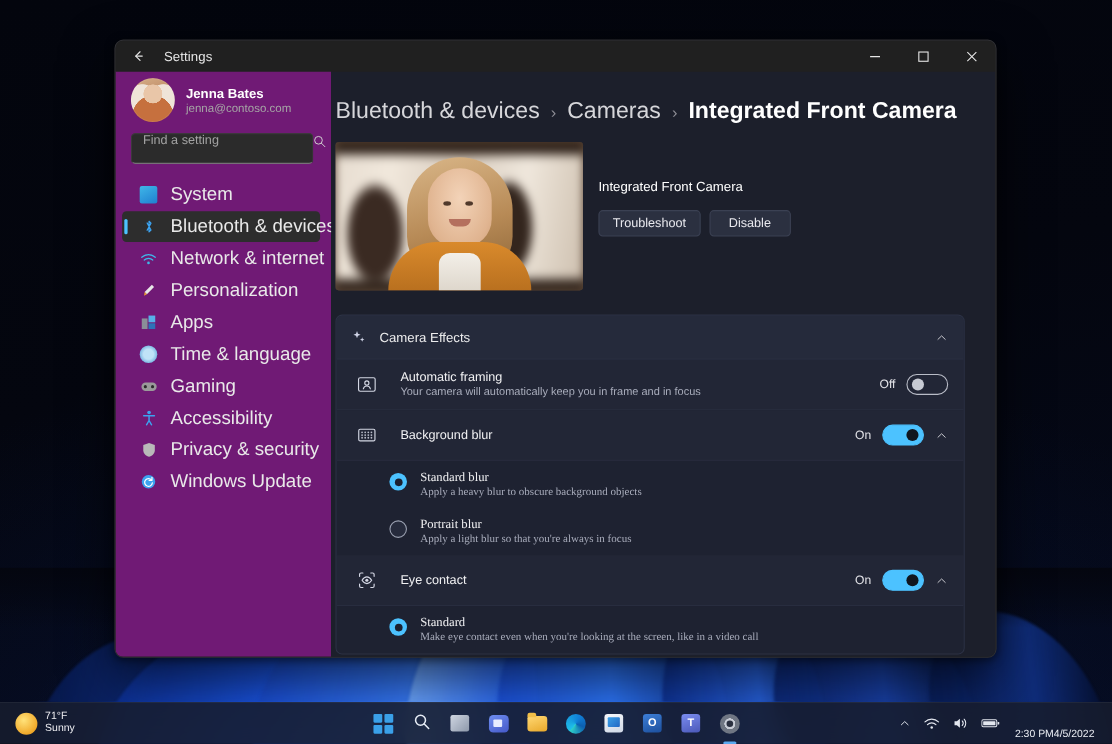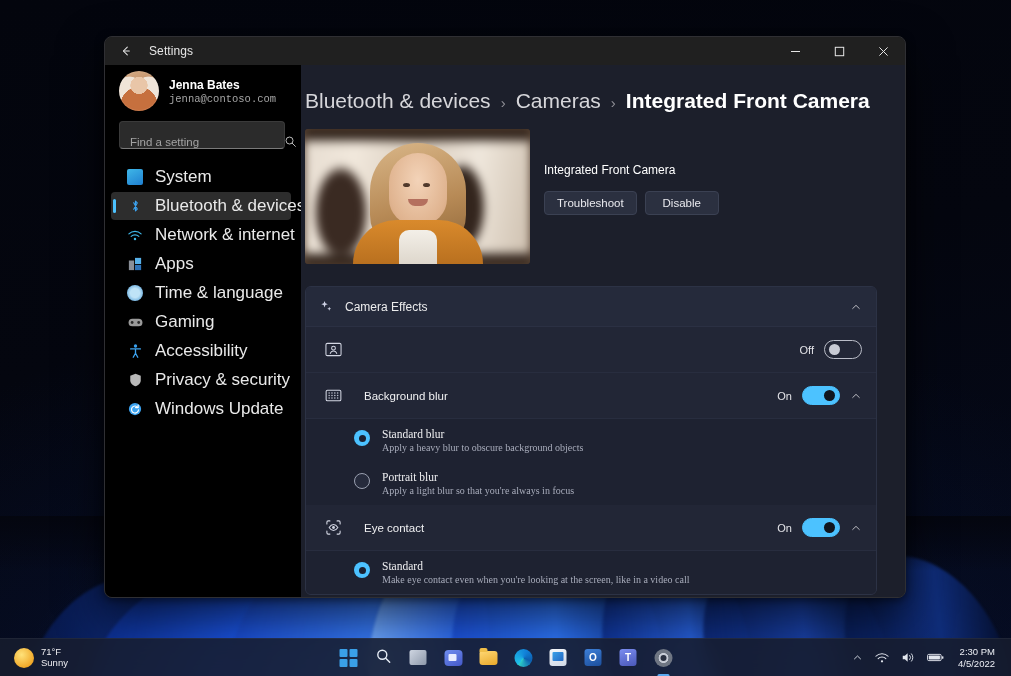--- a/index.html
+++ b/index.html
@@ -90,21 +90,21 @@
     display: flex; align-items: center; justify-content: center;
     color: #e6e6e6;
   }
 
   
   .win-body { flex: 1; display: flex; min-height: 0; }
 
   
   .sidebar {
     width: 196px;
-    background: #000000;
+    background: #701a75;
     padding: 0 6px 0 0;
     display: flex;
     flex-direction: column;
     flex: 0 0 196px;
   }
   .account {
     display: flex; align-items: center;
     gap: 10px;
     padding: 6px 8px 10px 14px;
   }
@@ -114,30 +114,30 @@
     background:
       radial-gradient(circle at 50% 36%, #e9c6a8 0 26%, rgba(233,198,168,0) 27%),
       radial-gradient(circle at 50% 86%, #c6703e 0 46%, rgba(198,112,62,0) 47%),
       radial-gradient(circle at 26% 46%, #efe4d8 0 34%, rgba(239,228,216,0) 36%),
       radial-gradient(circle at 74% 46%, #efe4d8 0 34%, rgba(239,228,216,0) 36%),
       linear-gradient(160deg,#d8b089,#9e5f3a);
     box-shadow: inset 0 0 0 1px rgba(255,255,255,.08);
   }
   .acct-text { display: flex; flex-direction: column; gap: 1px; min-width:0; }
   .acct-name { font-size: 12px; color: #ffffff; font-weight: 600; }
-  .acct-mail { font-size: 10.5px; color: #a5a5a5; font-family: Liberation Mono, monospace; }
+  .acct-mail { font-size: 10.5px; color: #a5a5a5; }
 
   .search-wrap { padding: 0 10px 0 14px; }
   .search-box {
     height: 28px;
     background: #2b2b2b;
     border: 1px solid #3a3a3a;
     border-bottom: 1px solid #7a7a7a;
     border-radius: 4px;
-    display: flex; align-items: flex-end;
+    display: flex; align-items: flex-start;
     padding: 0 8px 0 10px;
   }
   .search-box input {
     flex: 1;
     background: transparent; border: 0; outline: none;
     color: #e4e4e4;
     font-size: 11.5px;
     font-family: "Liberation Sans", sans-serif;
   }
   .search-box input::placeholder { color: #a3a3a3; }
@@ -413,21 +413,21 @@
     padding-right: 8px;
   }
   .tray-btn {
     height: 30px;
     display: flex; align-items: center; justify-content: center;
     padding: 0 6px;
     border-radius: 4px;
     color: #e2e6ee;
   }
   .clock {
-    display: flex; flex-direction: column; align-items: flex-end;
+    display: flex; align-items: flex-end;
     line-height: 1.2;
     padding: 0 8px;
     height: 32px; justify-content: center;
     border-radius: 4px;
   }
   .clock div { font-size: 9.5px; color: #eceff5; }
 </style>
 </head>
 <body>
 
@@ -518,20 +518,29 @@
           <span class="nav-ico ico-net">
             <svg width="14" height="11" viewBox="0 0 16 12">
                 <path d="M1 4.2a10 10 0 0 1 14 0" fill="none" stroke="currentColor" stroke-width="1.3" stroke-linecap="round"></path>
                 <path d="M3.6 7a6.3 6.3 0 0 1 8.8 0" fill="none" stroke="currentColor" stroke-width="1.3" stroke-linecap="round"></path>
                 <circle cx="8" cy="10" r="1.4" fill="currentColor"></circle>
               </svg>
           </span>
           <span class="nav-label">Network &amp; internet</span>
         </div>
 
+        <div class="nav-item">
+          <span class="nav-ico">
+            <svg width="14" height="14" viewBox="0 0 16 16">
+                <path d="M11.5 2.2 13.8 4.5 6.3 12 4 9.7z" fill="#e8e8e8"></path>
+                <path d="M4 9.7 6.3 12 3.4 13.6z" fill="#f0a030"></path>
+              </svg>
+          </span>
+          <span class="nav-label">Personalization</span>
+        </div>
 
         <div class="nav-item">
           <span class="nav-ico">
             <svg width="14" height="14" viewBox="0 0 16 16">
                 <rect x="1" y="4" width="6" height="11" fill="#8a8f98"></rect>
                 <rect x="8" y="1" width="7" height="7" fill="#57b0e8"></rect>
                 <rect x="8" y="9" width="7" height="6" fill="#2e72b8"></rect>
               </svg>
           </span>
           <span class="nav-label">Apps</span>
@@ -638,20 +647,24 @@
           </div>
 
           <div class="setting-row">
             <span class="row-ico">
               <svg width="17" height="17" viewBox="0 0 18 18">
                 <rect x="1" y="2.5" width="16" height="13" rx="1.6" fill="none" stroke="currentColor" stroke-width="1.1"></rect>
                 <circle cx="9" cy="7.6" r="2" fill="none" stroke="currentColor" stroke-width="1.1"></circle>
                 <path d="M5.6 13.2c.6-1.9 2-2.7 3.4-2.7s2.8.8 3.4 2.7" fill="none" stroke="currentColor" stroke-width="1.1" stroke-linecap="round"></path>
               </svg>
             </span>
+            <span class="row-texts">
+              <span class="row-title">Automatic framing</span>
+              <span class="row-sub">Your camera will automatically keep you in frame and in focus</span>
+            </span>
             <span class="row-right">
               <span class="state-txt">Off</span>
               <span class="toggle off">
                   <span class="knob"></span>
                 </span>
             </span>
           </div>
 
           <div class="setting-row">
             <span class="row-ico">

